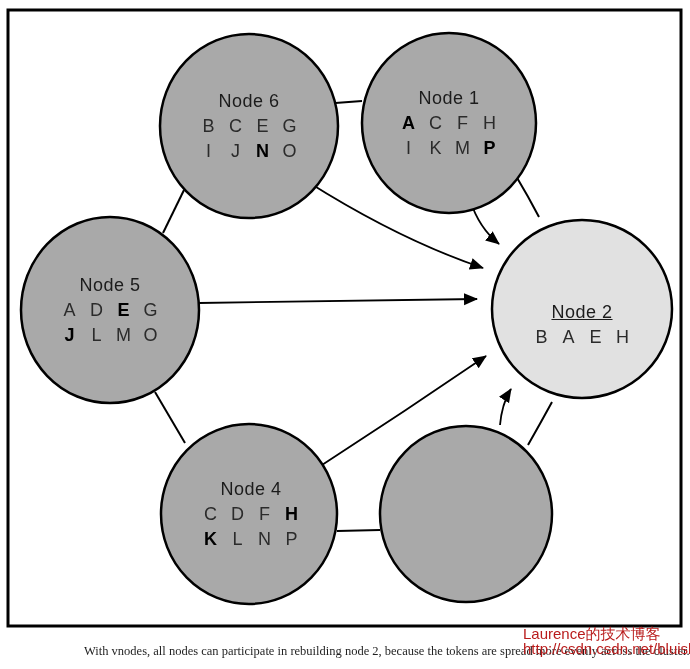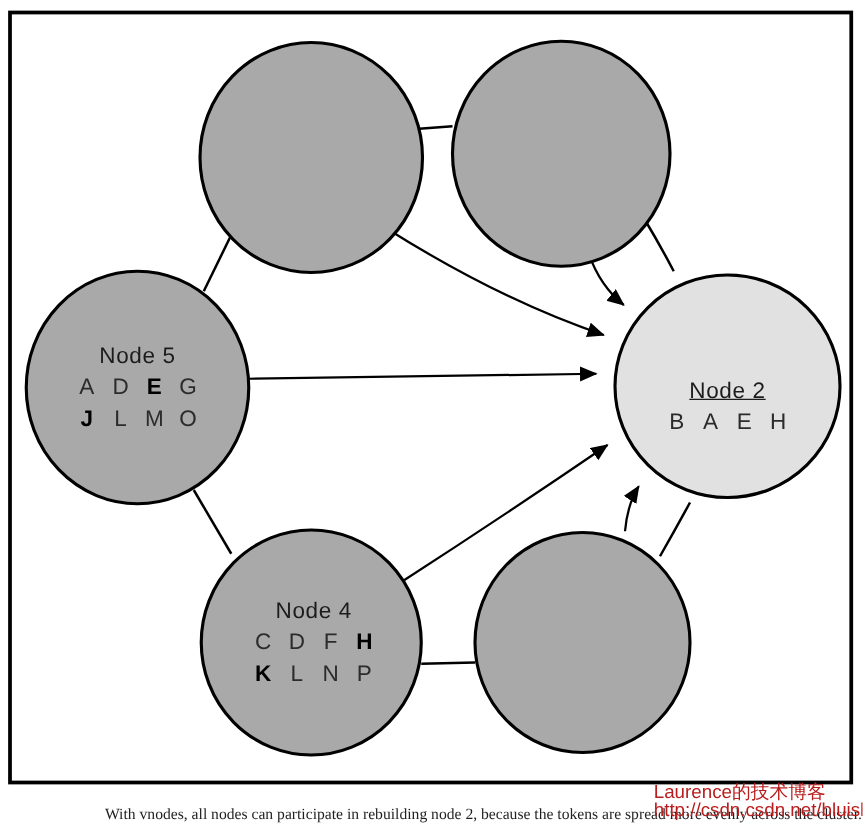--- a/index.html
+++ b/index.html
@@ -108,20 +108,30 @@
     <g stroke="#000000" stroke-width="2.5">
       <ellipse cx="249" cy="126" rx="89" ry="92" fill="#a9a9a9"></ellipse>
       <ellipse cx="449" cy="123" rx="87" ry="90" fill="#a9a9a9"></ellipse>
       <ellipse cx="110" cy="310" rx="89" ry="93" fill="#a9a9a9"></ellipse>
       <ellipse cx="582" cy="309" rx="90" ry="89" fill="#e1e1e1"></ellipse>
       <ellipse cx="249" cy="514" rx="88" ry="90" fill="#a9a9a9"></ellipse>
       <ellipse cx="466" cy="514" rx="86" ry="88" fill="#a9a9a9"></ellipse>
     </g>
   </svg>
 
+  <div class="node-label pos-node6">
+    <div class="node-title">Node 6</div>
+    <div class="letter-row"><span class="letter">B</span><span class="letter">C</span><span class="letter">E</span><span class="letter">G</span></div>
+    <div class="letter-row"><span class="letter">I</span><span class="letter">J</span><span class="letter bold">N</span><span class="letter">O</span></div>
+  </div>
+  <div class="node-label pos-node1">
+    <div class="node-title">Node 1</div>
+    <div class="letter-row"><span class="letter bold">A</span><span class="letter">C</span><span class="letter">F</span><span class="letter">H</span></div>
+    <div class="letter-row"><span class="letter">I</span><span class="letter">K</span><span class="letter">M</span><span class="letter bold">P</span></div>
+  </div>
   <div class="node-label pos-node5">
     <div class="node-title">Node 5</div>
     <div class="letter-row"><span class="letter">A</span><span class="letter">D</span><span class="letter bold">E</span><span class="letter">G</span></div>
     <div class="letter-row"><span class="letter bold">J</span><span class="letter">L</span><span class="letter">M</span><span class="letter">O</span></div>
   </div>
   <div class="node-label pos-node2">
     <div class="node-title">Node 2</div>
     <div class="letter-row"><span class="letter">B</span><span class="letter">A</span><span class="letter">E</span><span class="letter">H</span></div>
   </div>
   <div class="node-label pos-node4">

